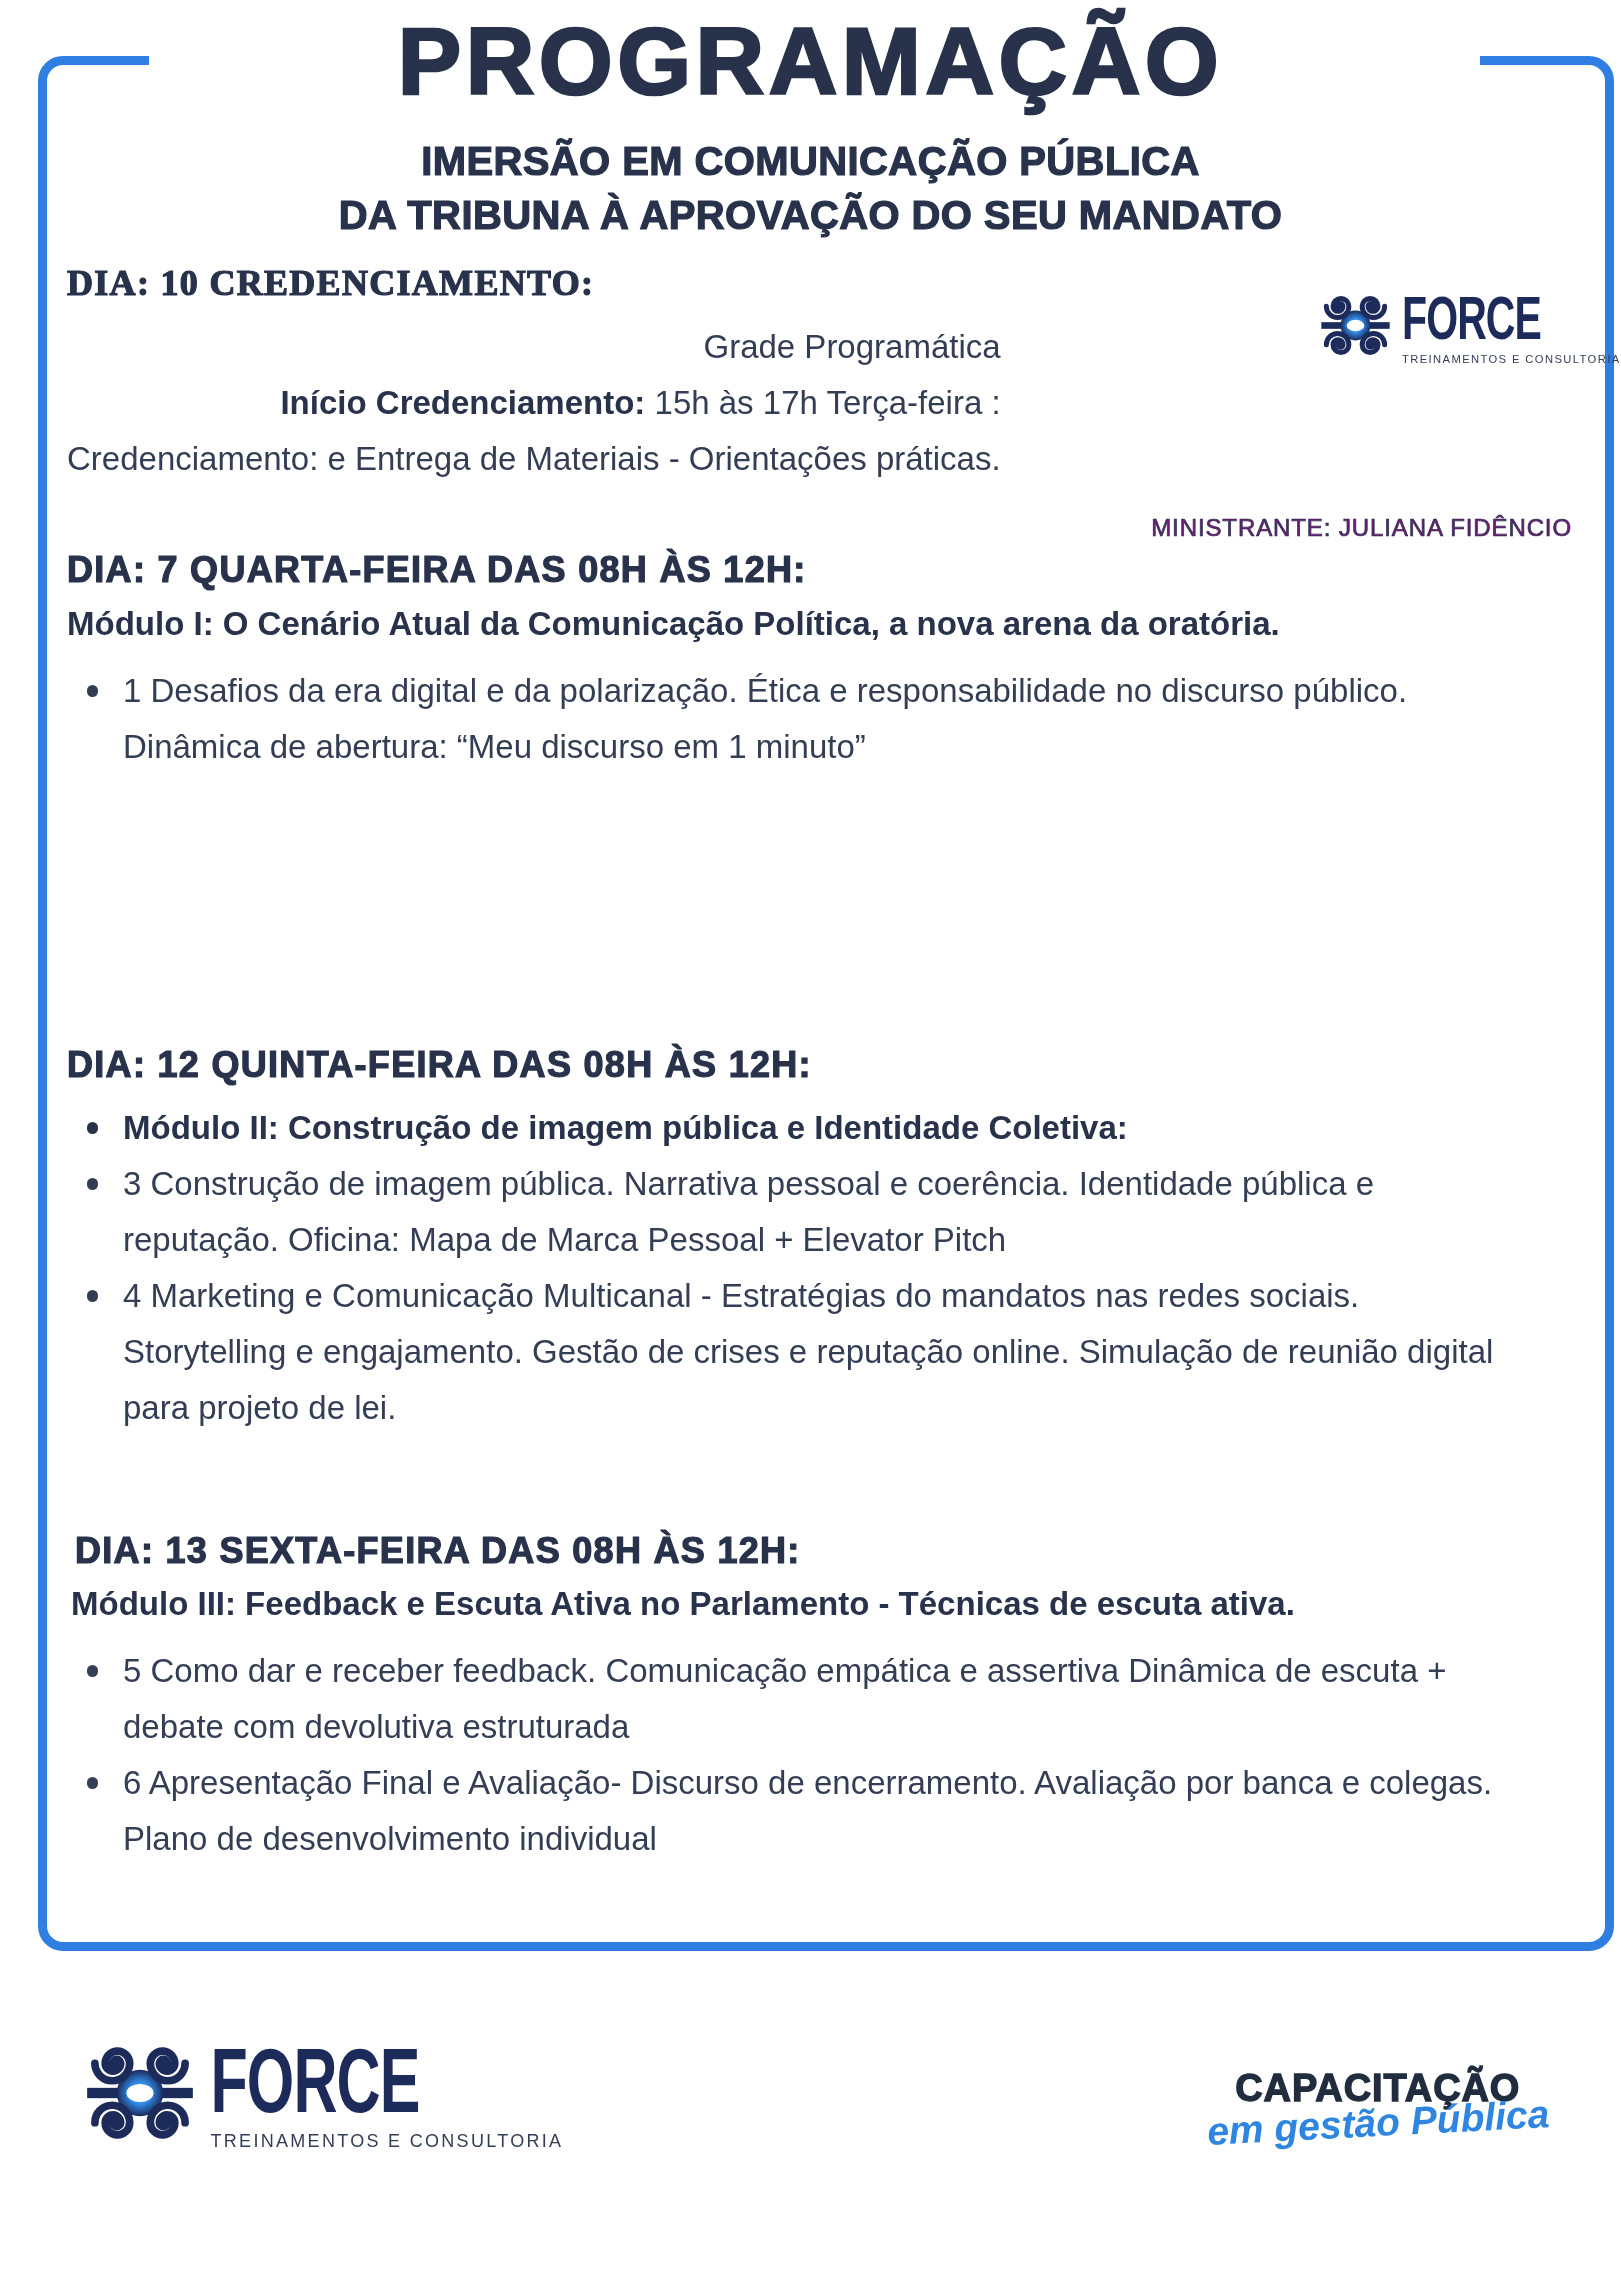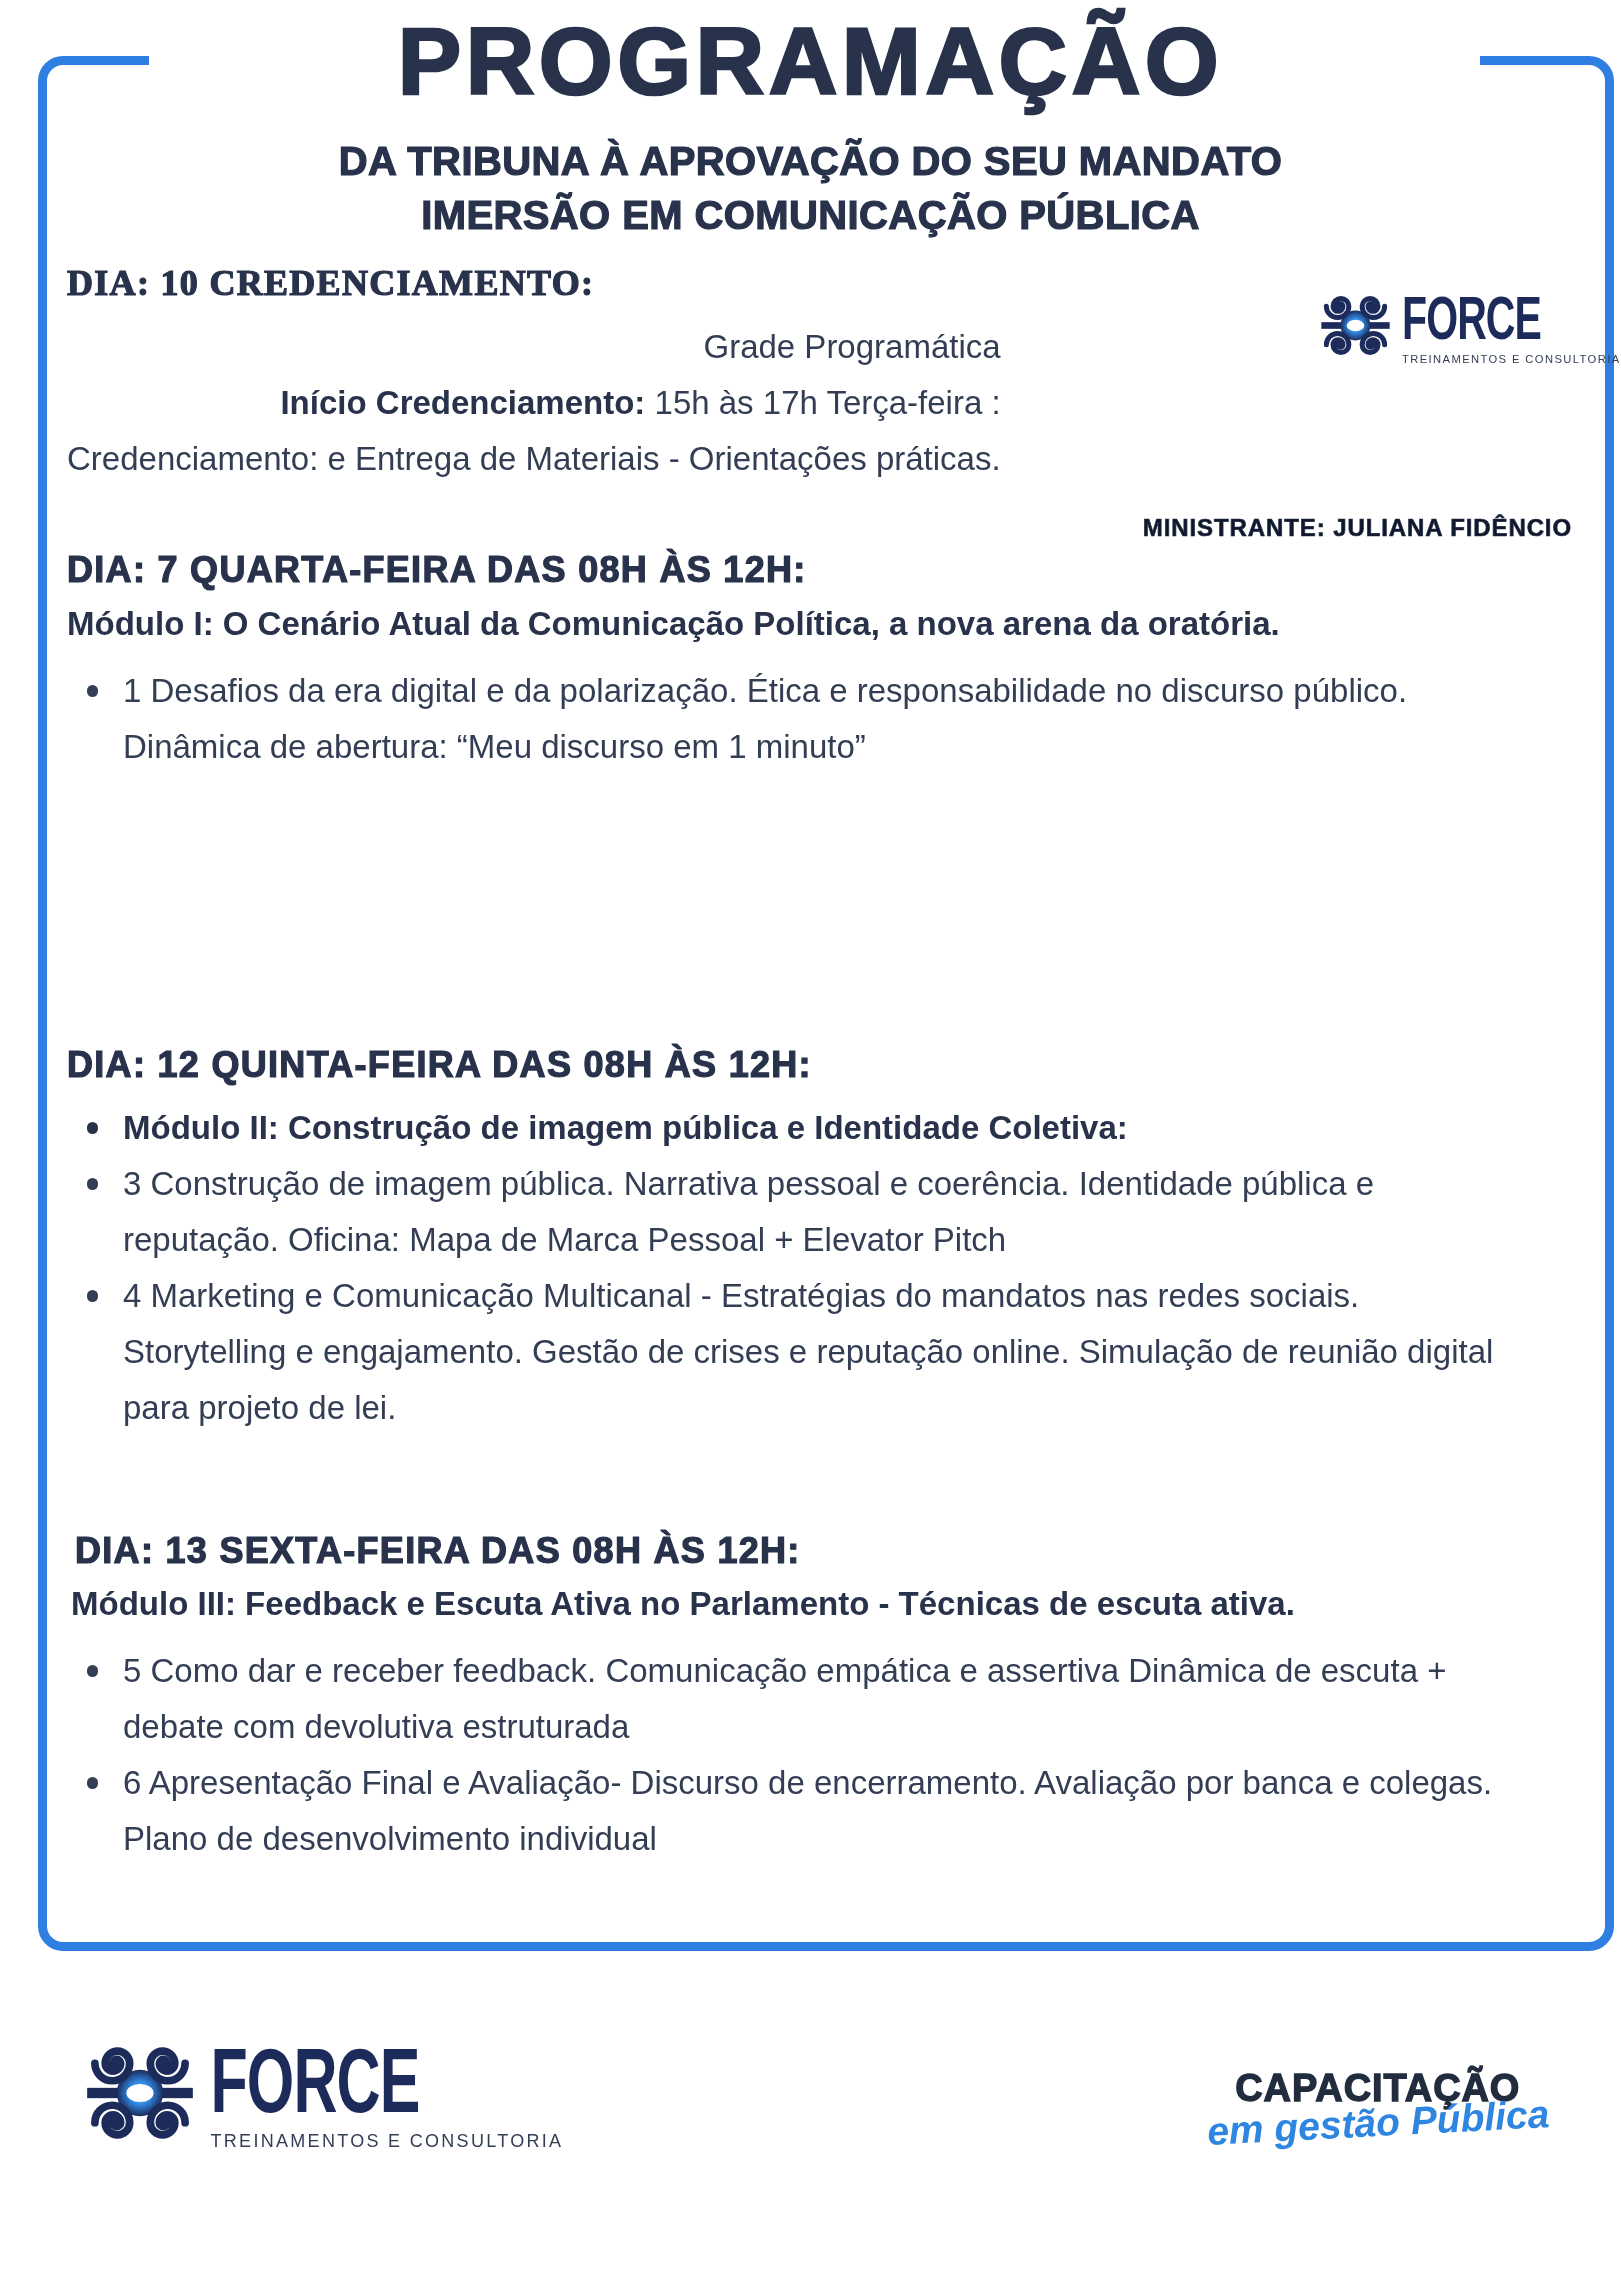--- a/index.html
+++ b/index.html
@@ -43,22 +43,22 @@
     font-size:33px;line-height:56px;color:#333e55;
   }
   ul.bullets li{position:relative;padding-left:56px;}
   ul.bullets li::before{
     content:"";position:absolute;left:19.7px;top:22.4px;width:11.6px;height:11.6px;
     border-radius:50%;background:#333e55;
   }
   ul.bullets li.bold{font-weight:bold;color:#28324b;}
   ul.bullets li.bold::before{background:#28324b;}
   .ministrante{
-    position:absolute;top:514px;right:49px;font-size:24px;font-weight:bold;
-    letter-spacing:0.9px;color:#0f172a;-webkit-text-stroke:0.7px #28324b;white-space:nowrap;
+    position:absolute;top:514px;right:49px;font-size:24px;font-weight:normal;
+    letter-spacing:0.9px;color:#701a75;-webkit-text-stroke:0.7px #28324b;white-space:nowrap;
   }
   
   .logo{position:absolute;display:flex;align-items:flex-start;}
   .logo-text{display:flex;flex-direction:column;}
   .wm{
     font-weight:bold;color:#1c2b5a;line-height:1;letter-spacing:-0.9px;
     transform:scaleY(1.5);transform-origin:left top;
   }
   .logo-top{left:1318px;top:288px;}
   .logo-top .spiral{width:75px;height:75px;margin-right:9px;}
@@ -81,22 +81,22 @@
 </style>
 </head>
 <body>
 
 <div class="frame"></div>
 <div class="frame-gap"></div>
 
 <h1 class="title">PROGRAMAÇÃO</h1>
 
 <div class="subtitle">
+  <div>IMERSÃO EM COMUNICAÇÃO PÚBLICA</div>
   <div>DA TRIBUNA À APROVAÇÃO DO SEU MANDATO</div>
-  <div>IMERSÃO EM COMUNICAÇÃO PÚBLICA</div>
 </div>
 
 <div class="h-dia" style="top:262px;font-family:Liberation Serif, serif;">DIA: 10  CREDENCIAMENTO:</div>
 <div class="bodyblock" style="top:319px;">
   <div>Grade Programática</div>
   <div><span class="b">Início Credenciamento:</span><span> 15h às 17h Terça-feira :</span></div>
   <div>Credenciamento: e Entrega de Materiais - Orientações práticas.</div>
 </div>
 
 <div class="logo logo-top">

